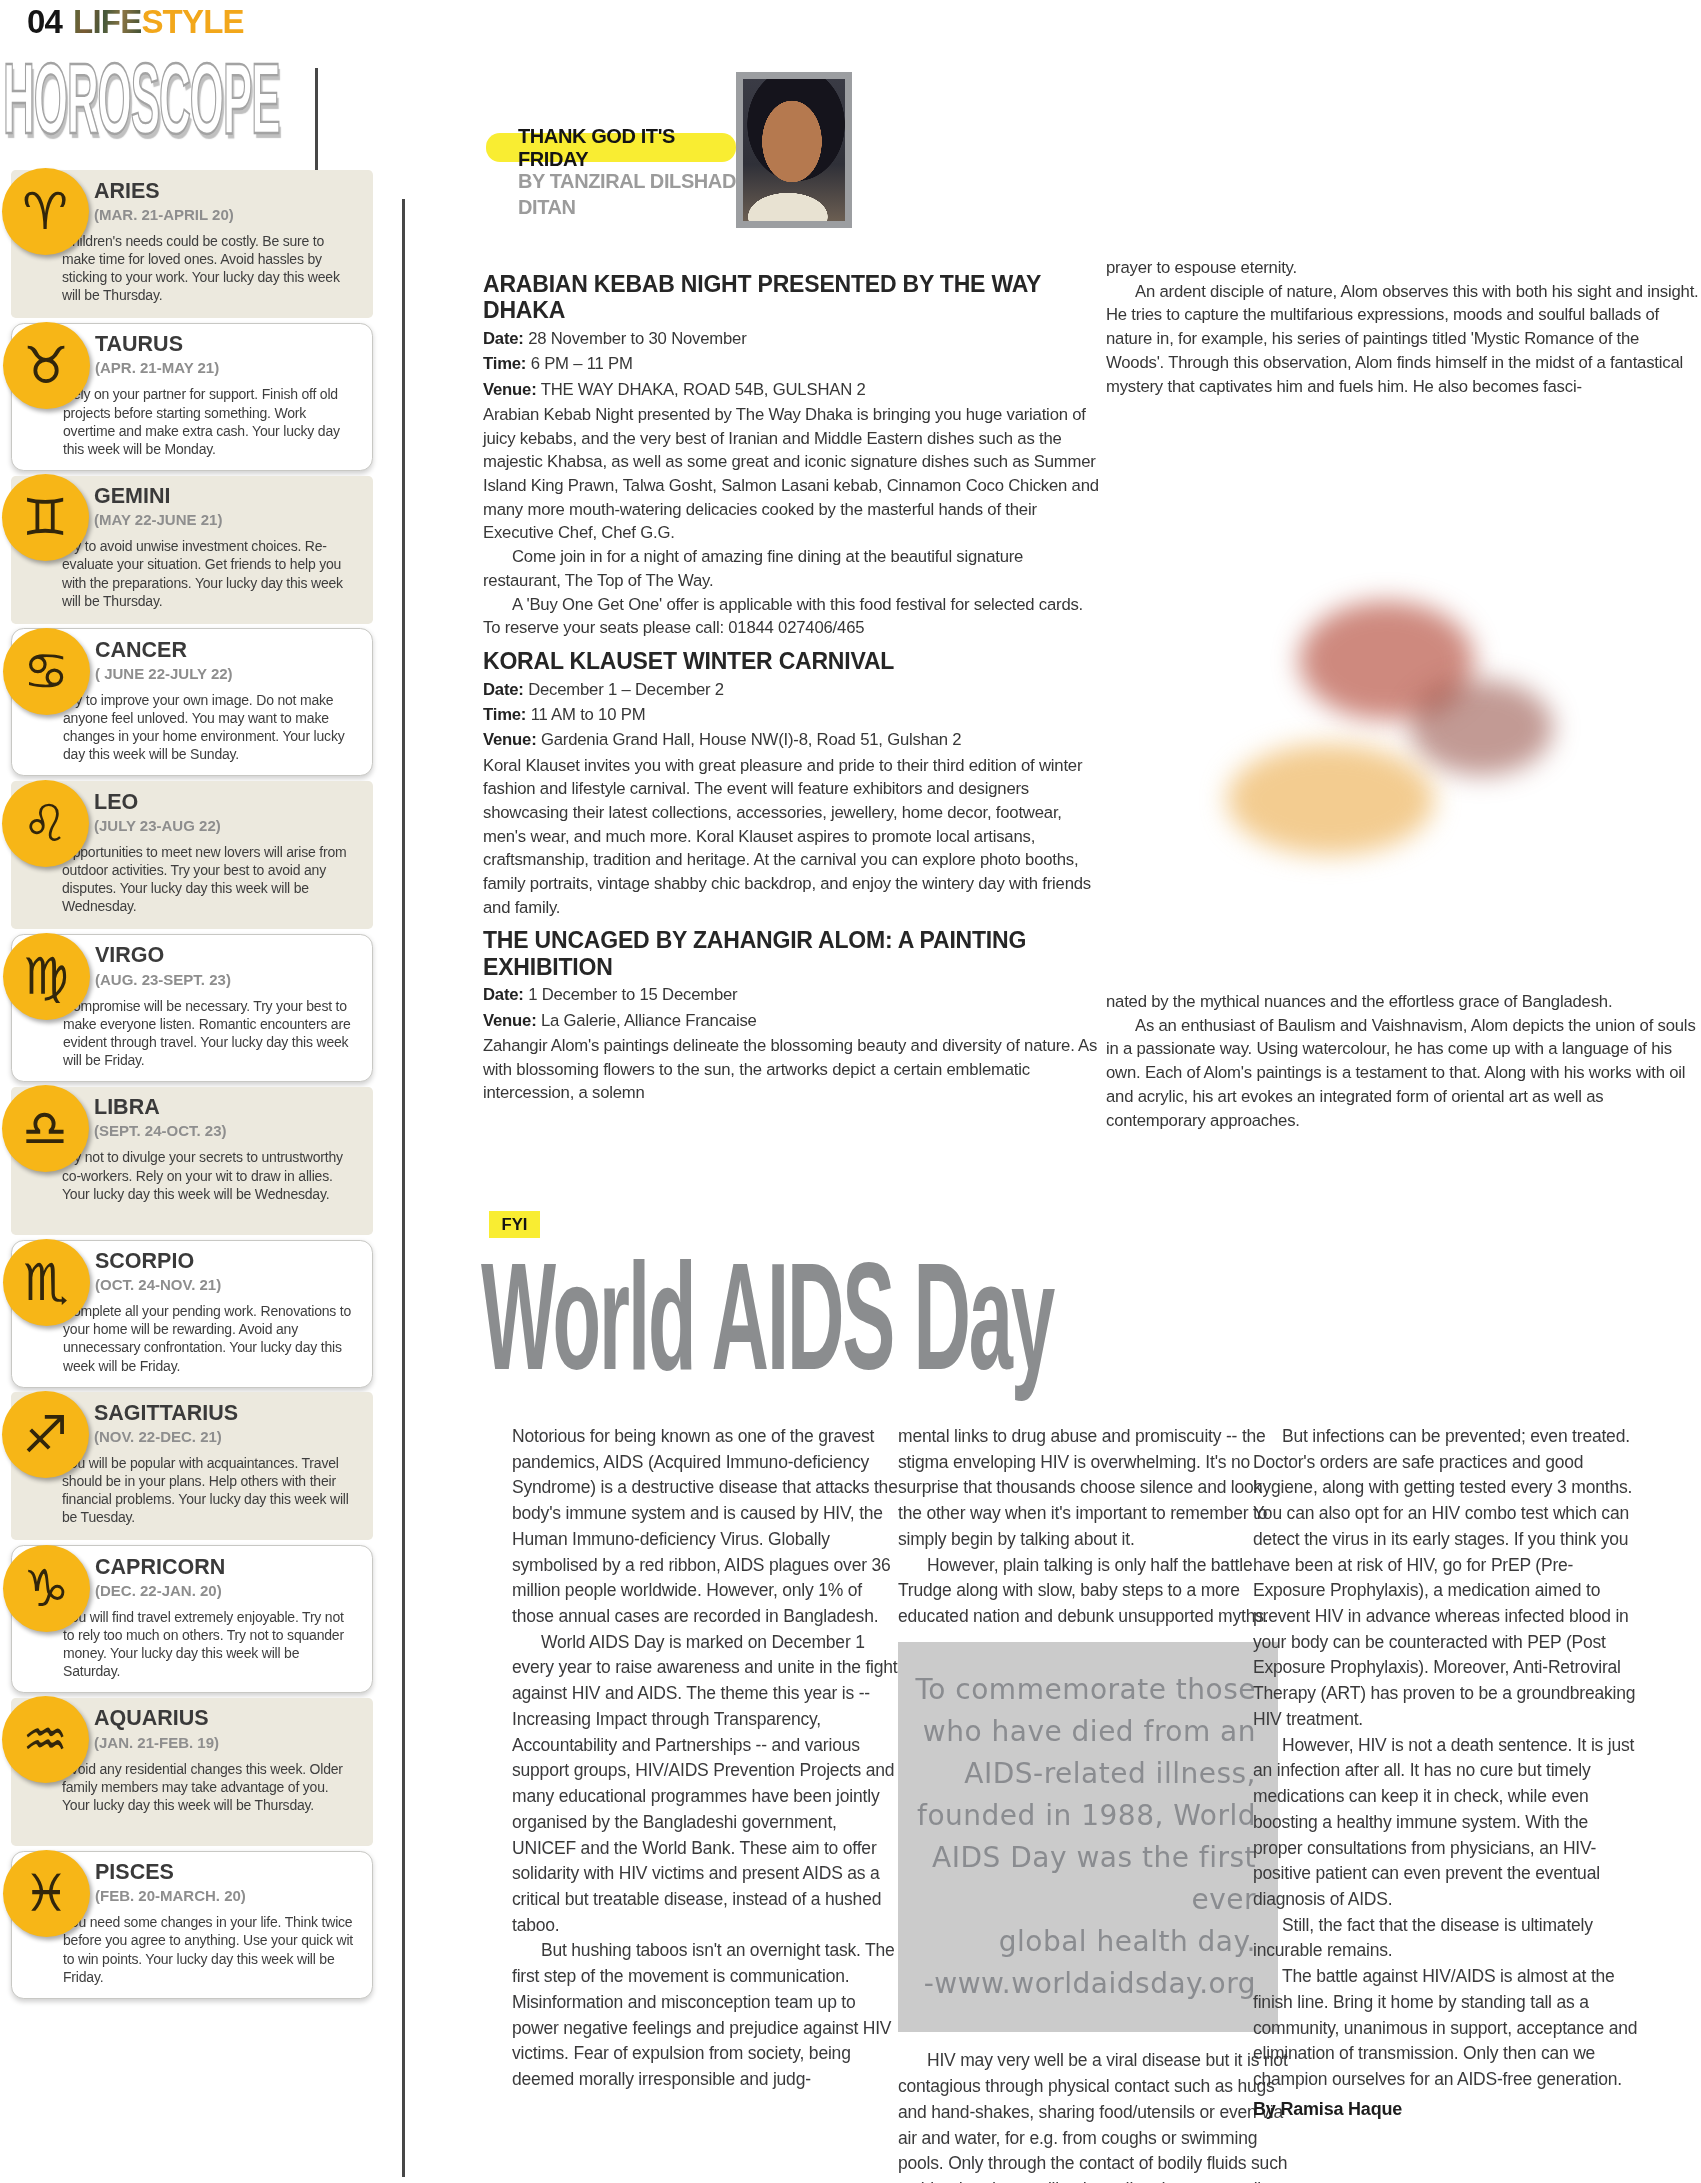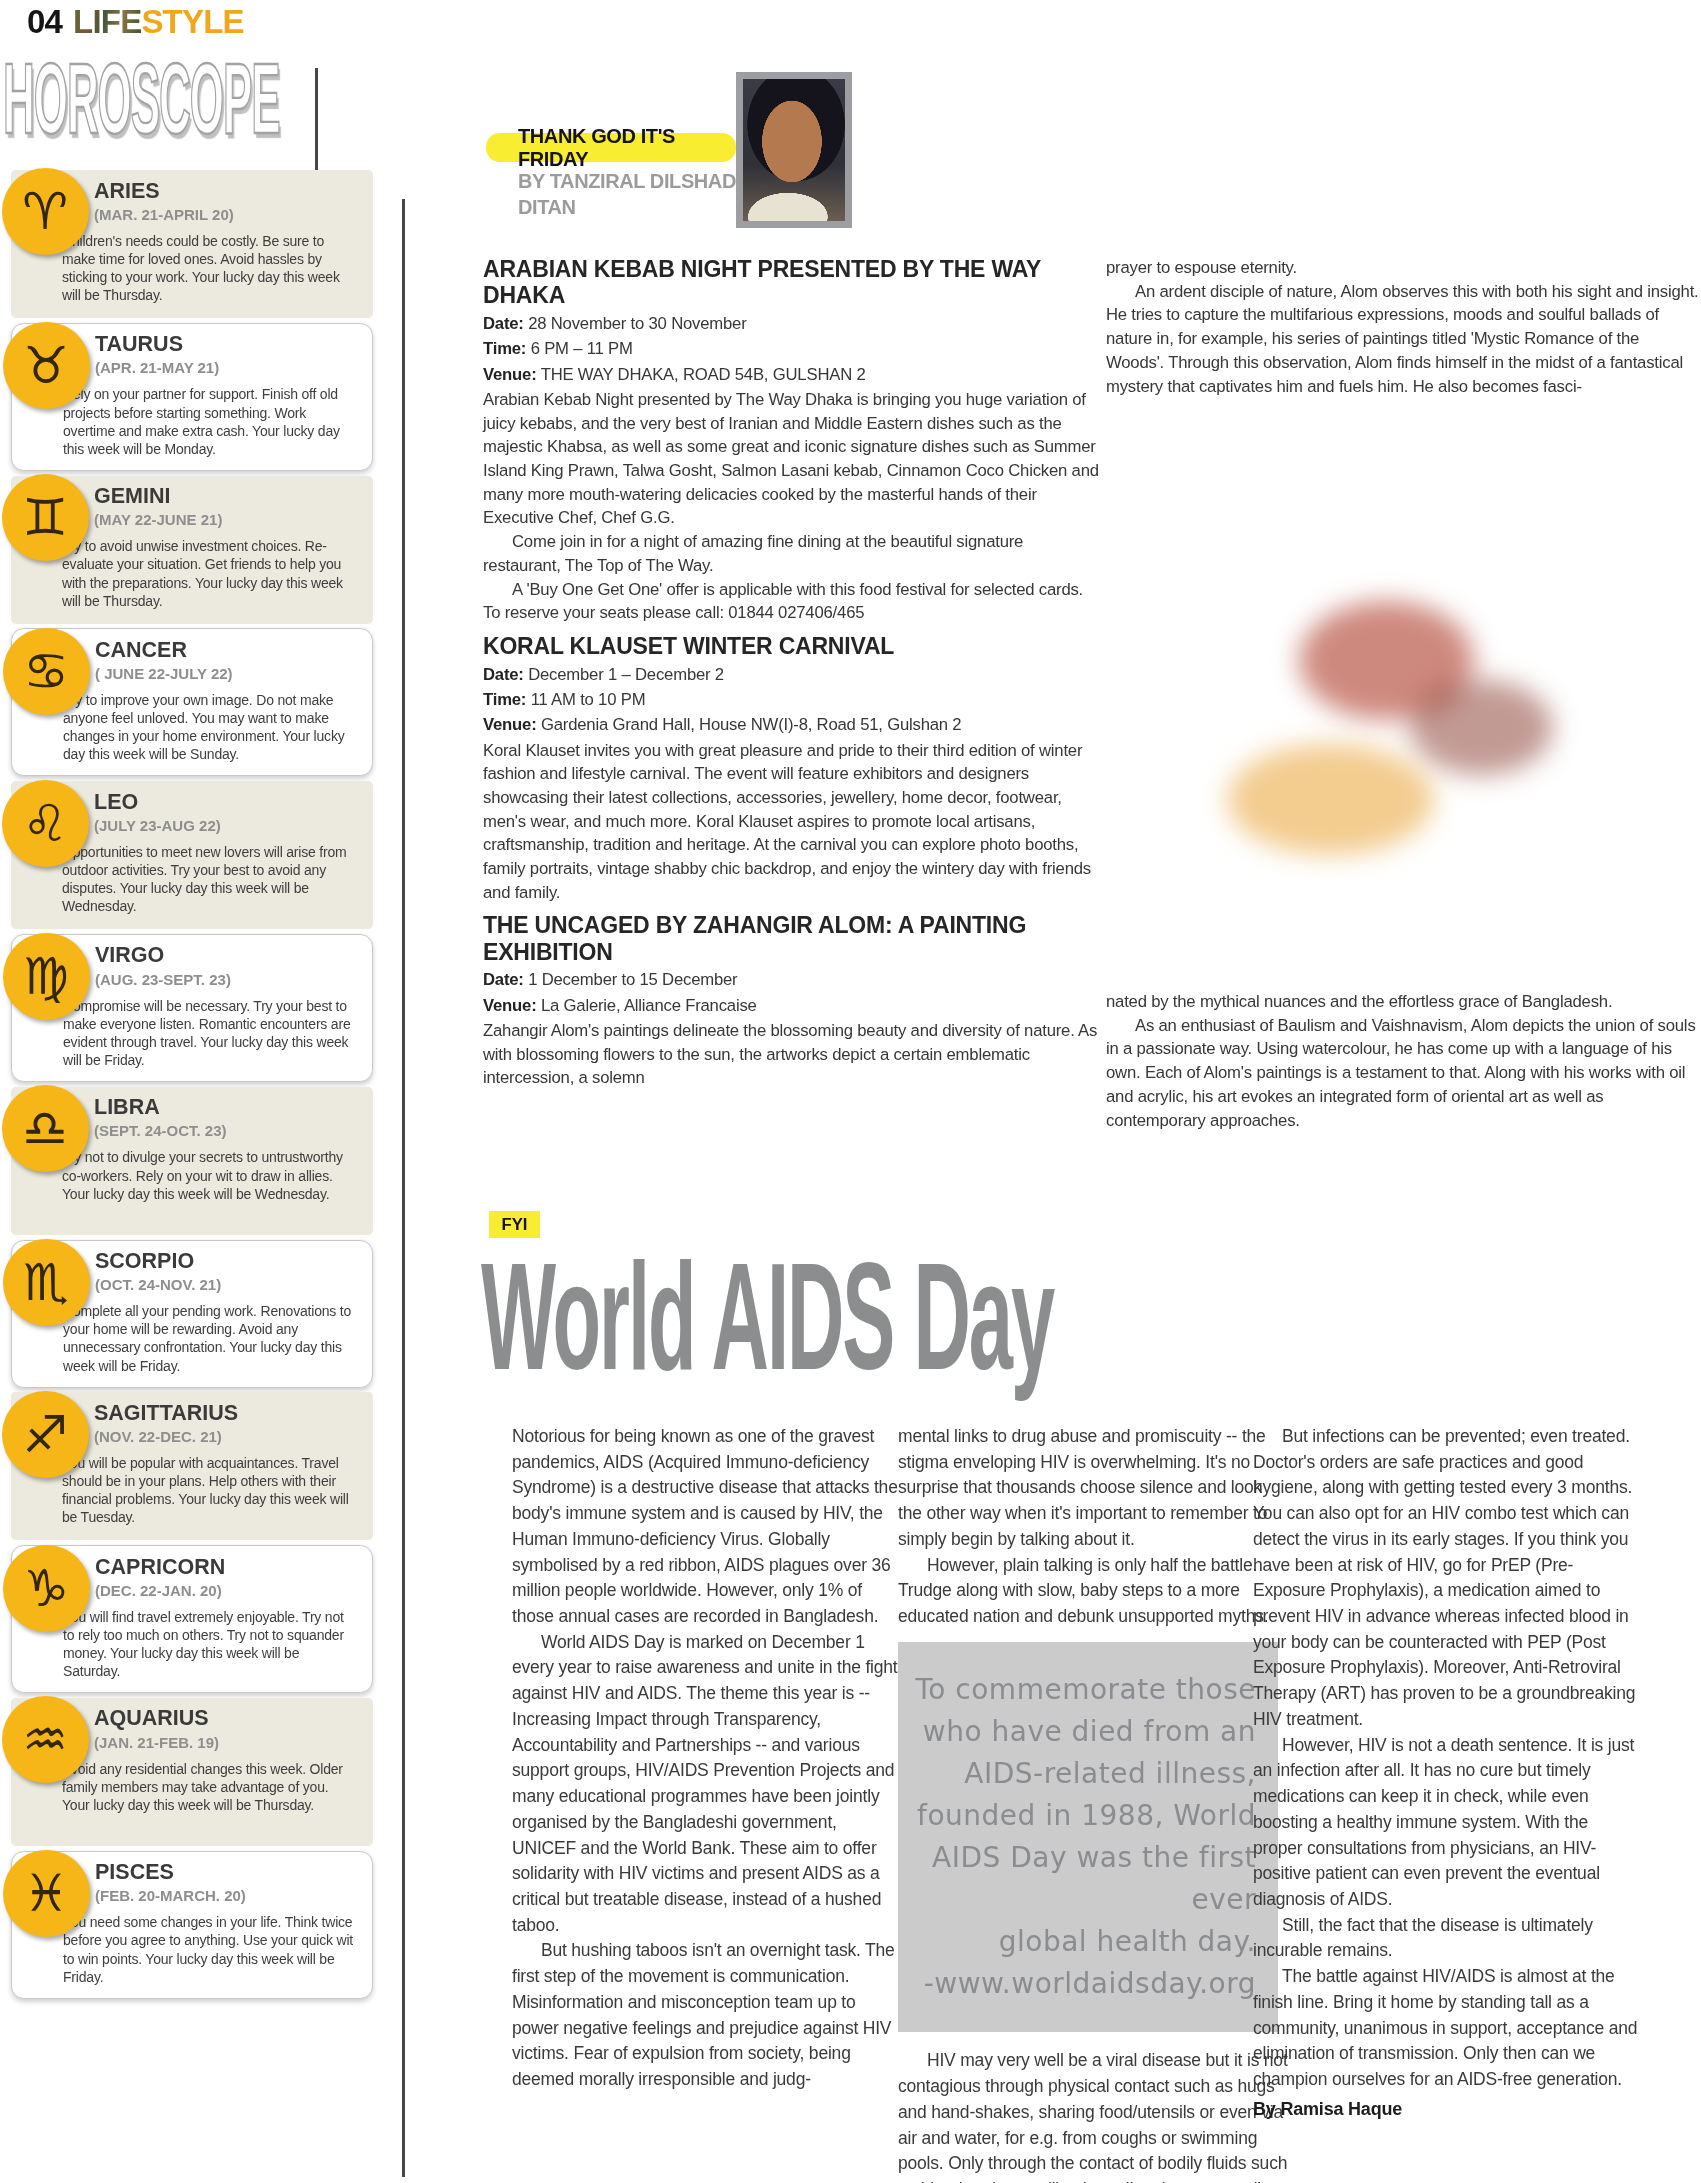--- a/index.html
+++ b/index.html
@@ -42,21 +42,21 @@
     border:7.2px solid #9C9EA1;
     background:
       radial-gradient(ellipse 30px 41px at 48% 44%, #B5794F 99%, transparent 100%),
       radial-gradient(ellipse 40px 24px at 44% 97%, #E8E2D2 99%, transparent 100%),
       radial-gradient(ellipse 49px 57px at 52% 32%, #15141C 99%, transparent 100%),
       linear-gradient(180deg,#3A3B45 0%,#2F3038 60%,#6B5E52 100%);
   }
   
   .artcol{position:absolute;font-size:16.7px;line-height:1.42;color:#373737;letter-spacing:-0.2px;}
   .artcol h3{font-size:23px;line-height:1.15;font-weight:900;color:#262626;margin:8px 0 3.2px 0;letter-spacing:-0.2px;}
-  .artcol h3.first{margin-top:0;}
+  .artcol h3.first{margin-top:15px;}
   .meta{margin:1.6px 0;}
   .meta .lbl{font-weight:900;color:#232323;}
   .artcol p{margin:0;}
   .ind{text-indent:29px;}
   .mid-art{left:483px;top:256px;width:618px;}
   .right-art-top{left:1106px;top:256px;width:594px;}
   .right-art-bottom{left:1106px;top:990px;width:594px;}
   .painting{
     position:absolute;left:1108px;top:442px;width:566px;height:524px;overflow:hidden;
     background:

